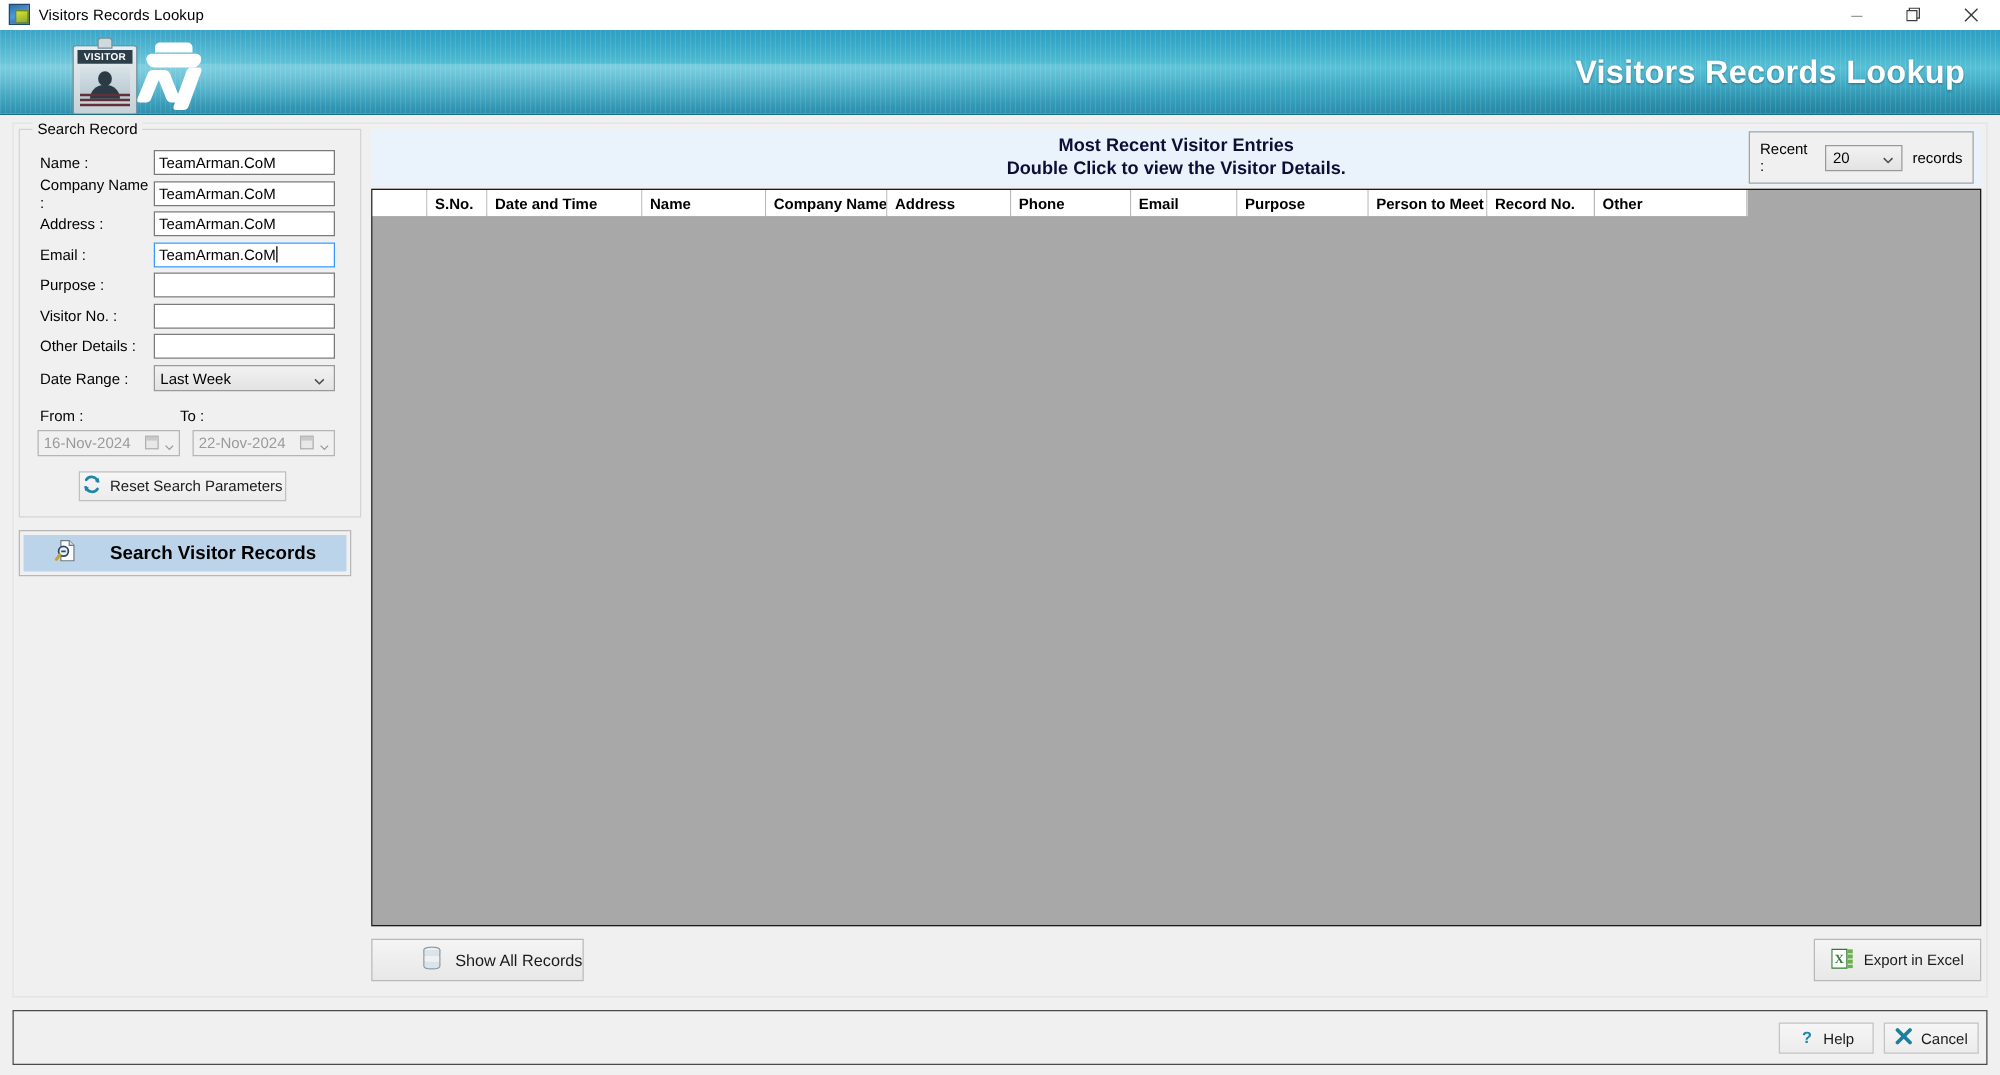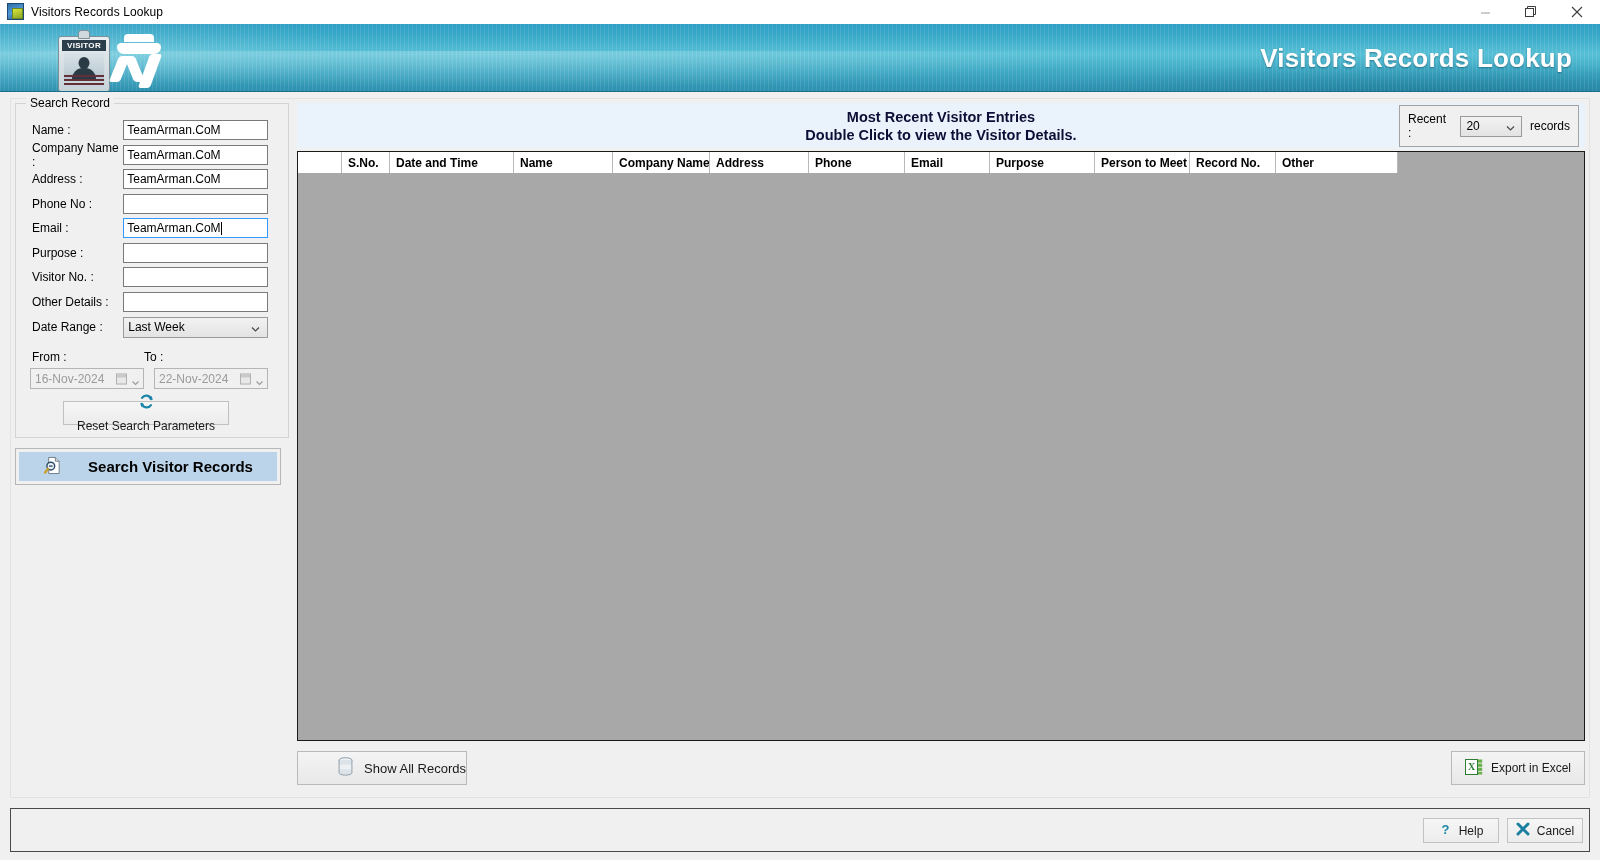--- a/index.html
+++ b/index.html
@@ -211,21 +211,21 @@
     position: absolute; right: 4px; top: 50%; transform: translateY(-50%);
     width: 7px; height: 7px;
   }
 
   .reset-btn {
     margin: 12px auto 2px auto;
     width: 166px; height: 24px;
     border: 1px solid #c0c0c0;
     background: linear-gradient(180deg,#f6f6f6 0%,#ececec 100%);
     display: flex; align-items: center; justify-content: center;
-    gap: 7px; font-size: 12px; color: #1a1a1a; flex-direction: column;
+    gap: 7px; font-size: 12px; color: #1a1a1a;
   }
 
   .search-btn {
     margin-top: 10px;
     width: 266px; height: 37px;
     border: 1px solid #b7b7b7;
     background: #f0f0f0;
     display: flex; align-items: center; justify-content: center;
     padding: 3px;
   }
@@ -407,26 +407,20 @@
             </div>
           </div>
 
           <div class="frow">
             <div class="flabel">Address :</div>
             <div class="finput-wrap">
               <span>TeamArman.CoM</span>
             </div>
           </div>
 
-          <div class="frow">
-            <div class="flabel">Phone No :</div>
-            <div class="finput-wrap">
-              <span></span>
-            </div>
-          </div>
 
           <div class="frow">
             <div class="flabel">Email :</div>
             <div class="finput-wrap focused">
               <span>TeamArman.CoM</span>
                 <span class="caret"></span>
             </div>
           </div>
 
           <div class="frow">

